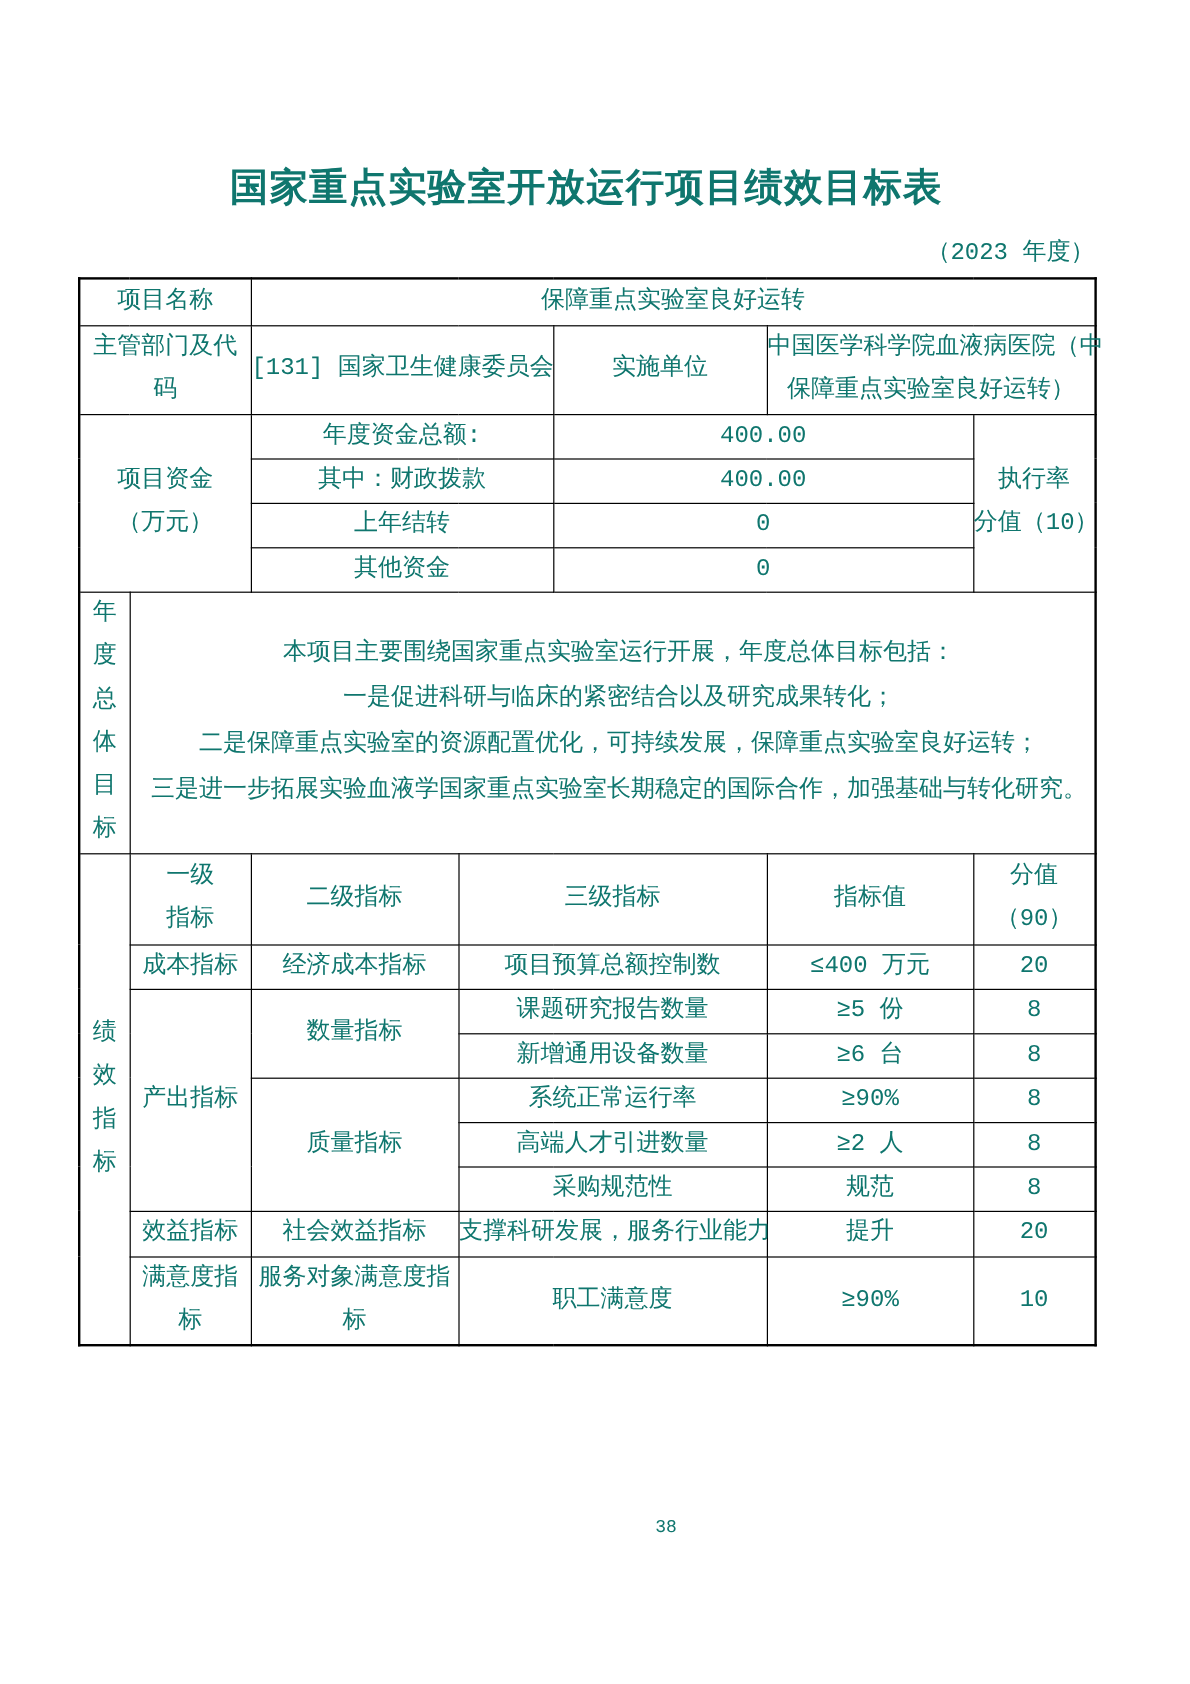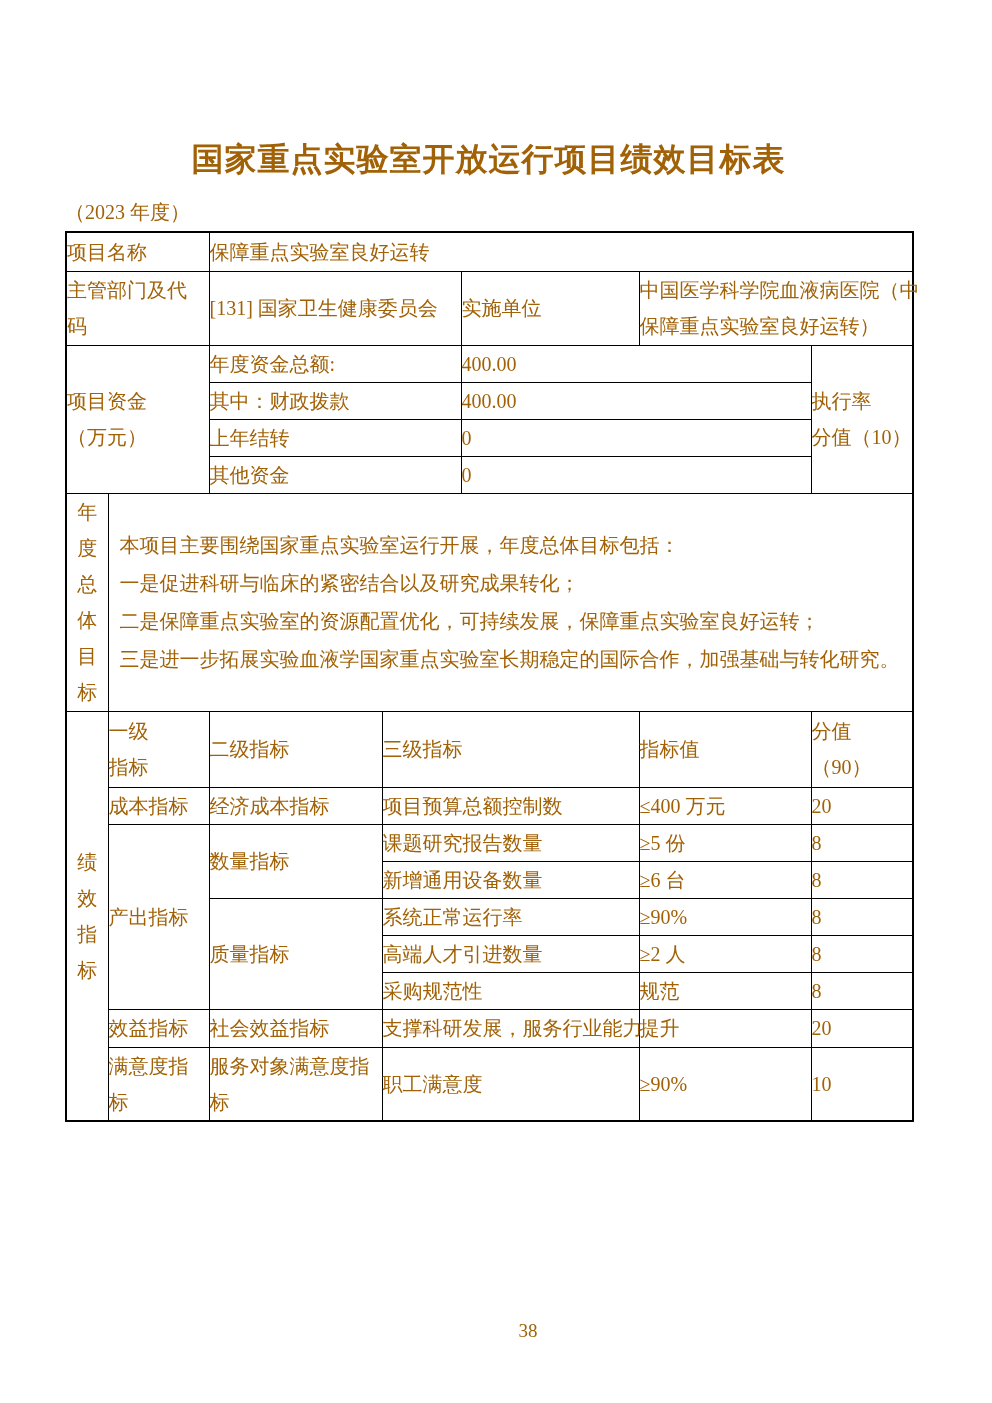--- a/index.html
+++ b/index.html
@@ -1,47 +1,47 @@
 <!DOCTYPE html>
 <html><head>
 <meta charset="utf-8">
 <style>
   html,body { margin:0; padding:0; background:#ffffff; }
   .page {
     position:relative;
     width:992px; height:1403px;
     background:#ffffff;
-    color:#a16207;
-    font-family:Liberation Serif, serif;
+    color:#0f766e;
+    font-family:Liberation Mono, monospace;
     overflow:hidden;
   }
   .doc-title {
     position:absolute; top:141px; left:65px; width:847px;
     text-align:center;
     font-size:32px; font-weight:bold; letter-spacing:1px;
     line-height:36px;
     white-space:nowrap;
   }
   .doc-subtitle {
     position:absolute; top:200px; left:65px; width:847px;
-    text-align:left;
+    text-align:right;
     font-size:20px; line-height:24px;
   }
   table.main {
     position:absolute; top:231px; left:65px;
     width:847px;
     border-collapse:collapse;
     table-layout:fixed;
     font-size:20px;
     border:2px solid #000;
   }
   table.main td {
     border:1px solid #000;
     padding:0;
-    text-align:left;
+    text-align:center;
     vertical-align:middle;
     line-height:26px;
   }
   
   tr.h39{height:39px} tr.h74{height:74px} tr.h37{height:37px}
   tr.h217{height:217px} tr.h76{height:76px} tr.h38{height:38px} tr.h70{height:70px}
   td.fund-label-left  { text-align:left;  padding-left:16px;margin-top:40px; }
   td.fund-label-right { text-align:right; padding-right:57px; }
   td.fund-value { text-align:right; padding-right:7px;margin-top:15px; }
   td.left-cell { text-align:left; padding-left:8px; }
@@ -50,22 +50,22 @@
   .goal-cell div { line-height:38px; padding-left:11px; white-space:nowrap; }
   .vert-label {
     display:flex; flex-direction:column;
     align-items:center; justify-content:center;
     gap:16px; height:100%;
   }
   .vert-label span { display:block; line-height:20px; }
   td.vcell { height:inherit; }
   .nowrap { white-space:nowrap; }
   .page-number {
-    position:absolute; top:1320px; left:492px; width:72px;
-    text-align:center; font-size:19px;
+    position:absolute; top:1265px; left:492px; width:72px;
+    text-align:right; font-size:15px;
   }
 </style>
 </head>
 <body>
 
 <div class="page">
 
   <div class="doc-title">国家重点实验室开放运行项目绩效目标表</div>
   <div class="doc-subtitle">（2023 年度）</div>
 

